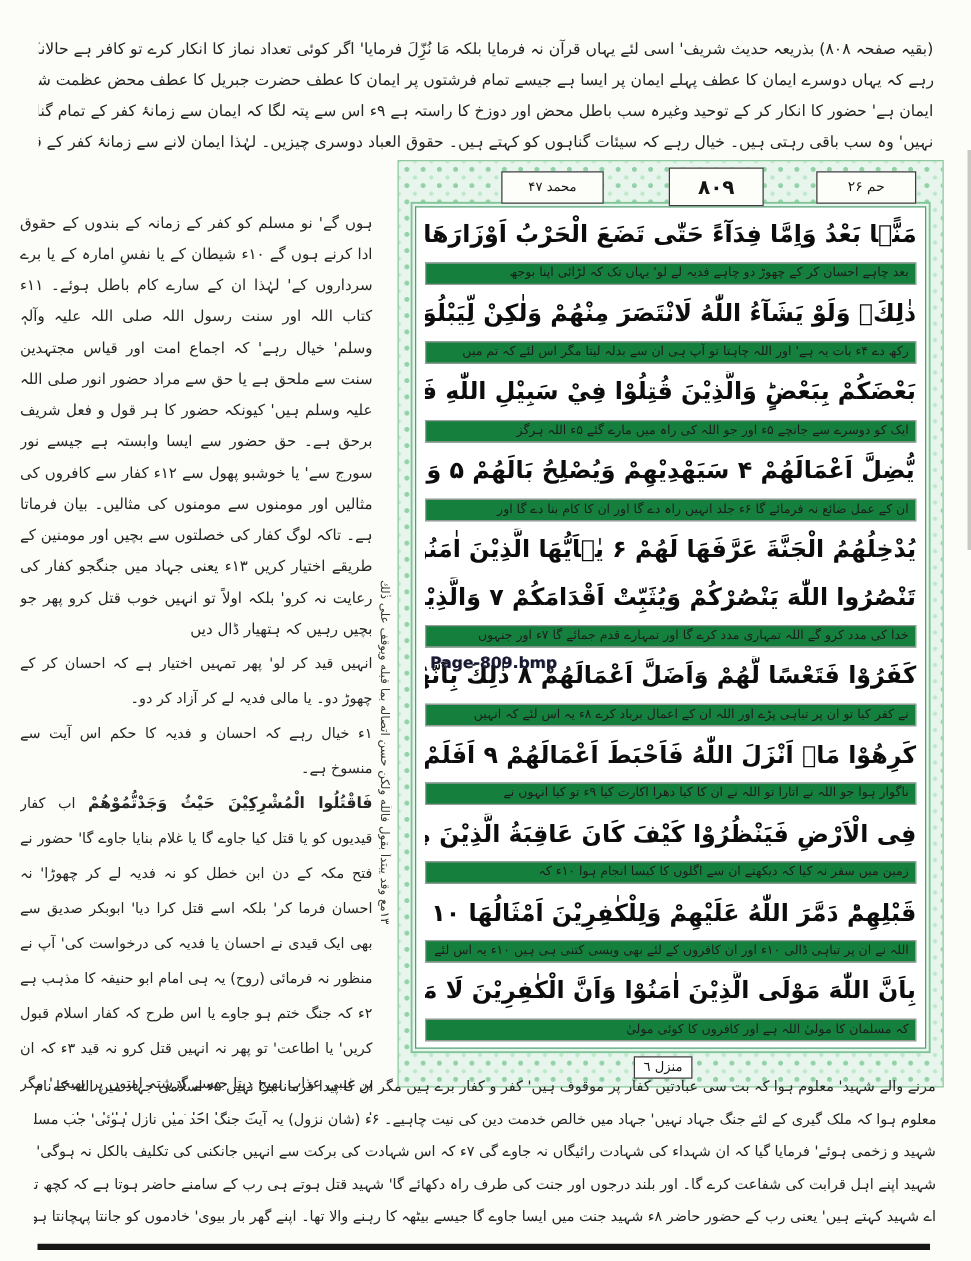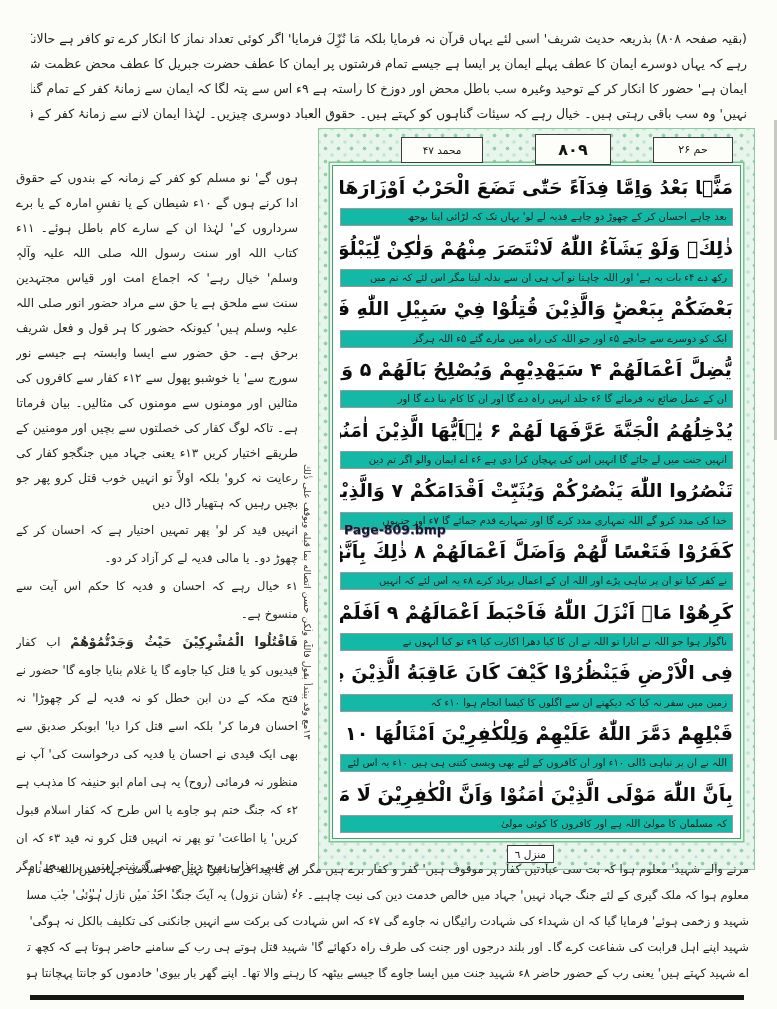--- a/index.html
+++ b/index.html
@@ -36,21 +36,21 @@
   .cartouches{position:absolute;top:7px;left:13px;right:13px;height:25px;}
   .cart{position:absolute;top:1px;background:#fdfdfa;border:1px solid #3c3c3c;
         direction:rtl;text-align:center;font-size:11px;line-height:20px;padding:2px 8px;
         color:#141414;white-space:nowrap;}
   .cart-juz{right:8px;min-width:62px;}
   .cart-page{right:130px;top:-2px;min-width:58px;font-size:16px;font-weight:bold;line-height:25px;margin-left:32px;}
   .cart-surah{right:258px;min-width:64px;font-size:10.5px;}
   .verse-ar{direction:rtl;text-align:center;font-weight:bold;font-size:19px;line-height:32px;
             color:#0d0d0d;white-space:nowrap;overflow:hidden;letter-spacing:-0.2px;}
   .verse-ur{direction:rtl;text-align:right;font-size:10px;line-height:16px;color:#1d1d1d;
-            border:1px solid #9a9a9a;background:#14b8a6;padding:0 5px;
+            border:1px solid #9a9a9a;background:#15803d;padding:0 5px;
             white-space:nowrap;overflow:hidden;}
   .manzil{position:absolute;bottom:6px;right:200px;background:#fff;border:1px solid #3c3c3c;
           direction:rtl;font-size:10.5px;line-height:16px;padding:0 7px;color:#141414;margin-left:24px;}
   
   .overlay-label{position:absolute;left:344px;top:484px;z-index:6;direction:ltr;
                  font-size:12.5px;font-weight:bold;color:#17172e;
                  text-shadow:0.5px 0.5px 0 #8f8fae;margin-top:38px;}
   
   .bottom-note{position:absolute;top:856px;right:28px;width:722px;height:132px;overflow:hidden;}
   .bottom-note .note-line{font-size:11.5px;line-height:26px;}
@@ -91,21 +91,20 @@
       <div class="inner">
         <div class="verse-ar">مَنًّۢا بَعْدُ وَاِمَّا فِدَآءً حَتّٰى تَضَعَ الْحَرْبُ اَوْزَارَهَاۚ قف</div>
         <div class="verse-ur">بعد چاہے احسان کر کے چھوڑ دو چاہے فدیہ لے لو' یہاں تک کہ لڑائی اپنا بوجھ</div>
         <div class="verse-ar">ذٰلِكَۚ وَلَوْ يَشَآءُ اللّٰهُ لَانْتَصَرَ مِنْهُمْ وَلٰكِنْ لِّيَبْلُوَا۟</div>
         <div class="verse-ur">رکھ دے ۴ء بات یہ ہے' اور اللہ چاہتا تو آپ ہی ان سے بدلہ لیتا مگر اس لئے کہ تم میں</div>
         <div class="verse-ar">بَعْضَكُمْ بِبَعْضٍؕ وَالَّذِيْنَ قُتِلُوْا فِيْ سَبِيْلِ اللّٰهِ فَلَنْ</div>
         <div class="verse-ur">ایک کو دوسرے سے جانچے ۵ء اور جو اللہ کی راہ میں مارے گئے ۵ء اللہ ہرگز</div>
         <div class="verse-ar">يُّضِلَّ اَعْمَالَهُمْ ۴ سَيَهْدِيْهِمْ وَيُصْلِحُ بَالَهُمْ ۵ وَ</div>
         <div class="verse-ur">ان کے عمل ضائع نہ فرمائے گا ۶ء جلد انہیں راہ دے گا اور ان کا کام بنا دے گا اور</div>
         <div class="verse-ar">يُدْخِلُهُمُ الْجَنَّةَ عَرَّفَهَا لَهُمْ ۶ يٰۤاَيُّهَا الَّذِيْنَ اٰمَنُوْۤا اِنْ</div>
-        <div class="verse-ur">انہیں جنت میں لے جائے گا انہیں اس کی پہچان کرا دی ہے ۶ء اے ایمان والو اگر تم دین</div>
         <div class="verse-ar">تَنْصُرُوا اللّٰهَ يَنْصُرْكُمْ وَيُثَبِّتْ اَقْدَامَكُمْ ۷ وَالَّذِيْنَ</div>
         <div class="verse-ur">خدا کی مدد کرو گے اللہ تمہاری مدد کرے گا اور تمہارے قدم جمائے گا ۷ء اور جنہوں</div>
         <div class="verse-ar">كَفَرُوْا فَتَعْسًا لَّهُمْ وَاَضَلَّ اَعْمَالَهُمْ ۸ ذٰلِكَ بِاَنَّهُمْ</div>
         <div class="verse-ur">نے کفر کیا تو ان پر تباہی پڑے اور اللہ ان کے اعمال برباد کرے ۸ء یہ اس لئے کہ انہیں</div>
         <div class="verse-ar">كَرِهُوْا مَاۤ اَنْزَلَ اللّٰهُ فَاَحْبَطَ اَعْمَالَهُمْ ۹ اَفَلَمْ يَسِيْرُوْا</div>
         <div class="verse-ur">ناگوار ہوا جو اللہ نے اتارا تو اللہ نے ان کا کیا دھرا اکارت کیا ۹ء تو کیا انہوں نے</div>
         <div class="verse-ar">فِى الْاَرْضِ فَيَنْظُرُوْا كَيْفَ كَانَ عَاقِبَةُ الَّذِيْنَ مِنْ</div>
         <div class="verse-ur">زمین میں سفر نہ کیا کہ دیکھتے ان سے اگلوں کا کیسا انجام ہوا ۱۰ء کہ</div>
         <div class="verse-ar">قَبْلِهِمْؕ دَمَّرَ اللّٰهُ عَلَيْهِمْ وَلِلْكٰفِرِيْنَ اَمْثَالُهَا ۱۰ ذٰلِكَ</div>
         <div class="verse-ur">اللہ نے ان پر تباہی ڈالی ۱۰ء اور ان کافروں کے لئے بھی ویسی کتنی ہی ہیں ۱۰ء یہ اس لئے</div>

